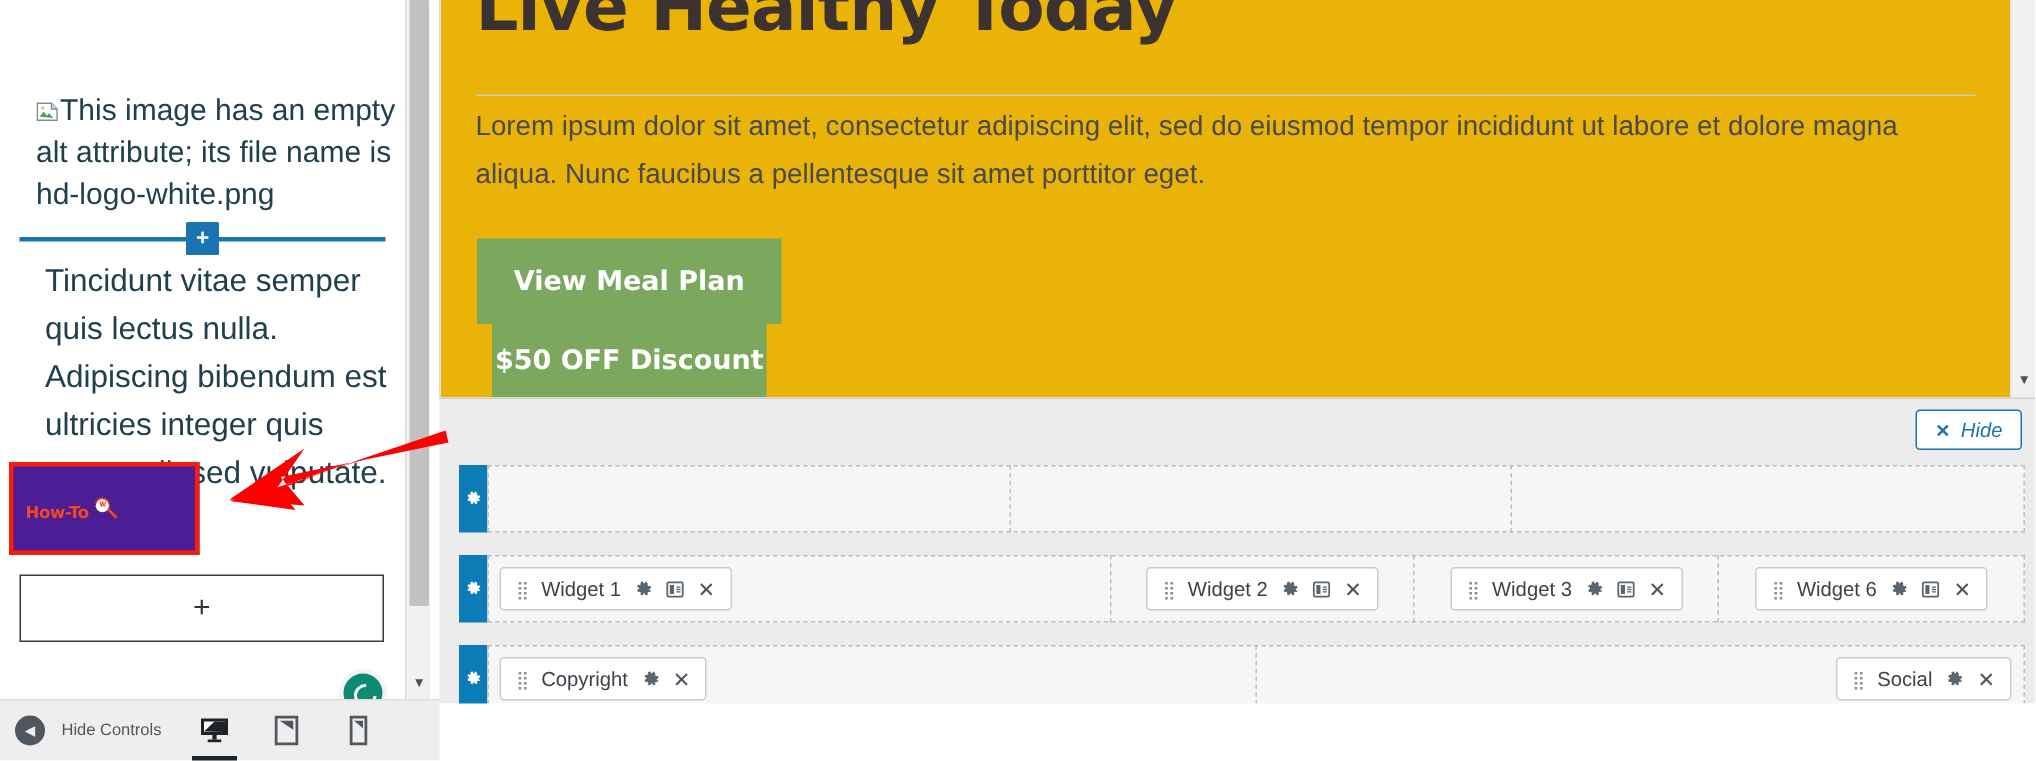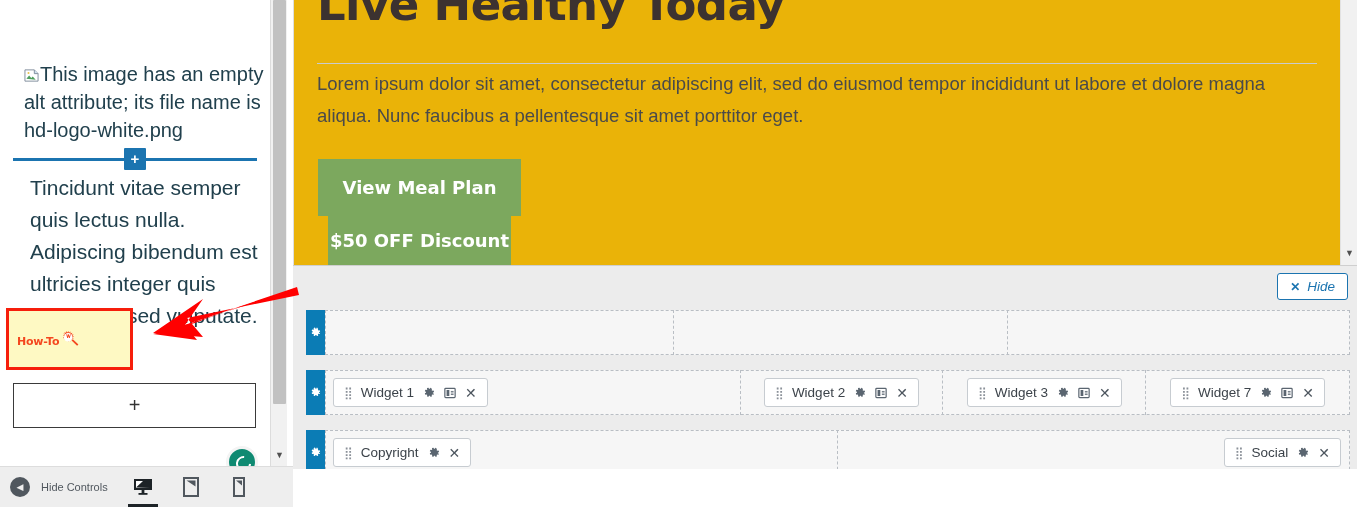--- a/index.html
+++ b/index.html
@@ -36,21 +36,21 @@
     position: absolute; left: 111px; top: 0; width: 22px; height: 22px;
     background: #1b74b0; color: #fff; font-size: 15px; line-height: 22px;
     text-align: center; font-weight: 600; border-radius: 1px;
   }
   .body-copy {
     position: absolute; left: 30px; top: 172px; width: 248px;
     font-size: 21px; line-height: 32px; color: #21404d;
   }
   .howto-box {
     position: absolute; left: 6px; top: 308px; width: 127px; height: 62px;
-    background: #fef9c3; border: 3px solid #f61e0b;
+    background: #4c1d95; border: 3px solid #f61e0b;
   }
   .howto-logo {
     position: absolute; left: 8px; top: 18px; display: flex;
     align-items: center; gap: 1px;
   }
   .howto-text {
     font-size: 11px; font-weight: 700; color: #f4471f;
     font-family: "DejaVu Sans", sans-serif; letter-spacing: -.2px;
   }
   .add-section-box {
@@ -352,21 +352,21 @@
                   <path d="M8 5.2h3.2M8 7h3.2M8 8.8h3.2" stroke="#5a6570" stroke-width="1"></path>
                 </svg>
               </span>
             <span class="chip-x">✕</span>
           </div>
         </div>
 
         <div class="col" style="width:203px; justify-content:center; border-right:none;">
           <div class="widget-chip">
             <span class="chip-grip">⣿</span>
-            <span class="chip-label">Widget 7</span>
+            <span class="chip-label">Widget 6</span>
             <span class="chip-icon">
                 <svg width="12" height="12" viewBox="0 0 16 16">
                   <path fill="#5a6570" d="M8 5.3A2.7 2.7 0 1 0 8 10.7 2.7 2.7 0 0 0 8 5.3zm0 4.1a1.4 1.4 0 1 1 0-2.8 1.4 1.4 0 0 1 0 2.8z"></path>
                   <path fill="#5a6570" d="M14.4 9.1l-1.2-.5a5.4 5.4 0 0 0 0-1.2l1.2-.5a.5.5 0 0 0 .3-.6l-.5-1.3a.5.5 0 0 0-.6-.3l-1.2.4a5.4 5.4 0 0 0-.9-.9l.4-1.2a.5.5 0 0 0-.3-.6L10.3.9a.5.5 0 0 0-.6.3l-.5 1.2a5.4 5.4 0 0 0-1.2 0L7.5 1.2a.5.5 0 0 0-.6-.3L5.6 1.4a.5.5 0 0 0-.3.6l.4 1.2a5.4 5.4 0 0 0-.9.9l-1.2-.4a.5.5 0 0 0-.6.3l-.5 1.3a.5.5 0 0 0 .3.6l1.2.5a5.4 5.4 0 0 0 0 1.2l-1.2.5a.5.5 0 0 0-.3.6l.5 1.3a.5.5 0 0 0 .6.3l1.2-.4a5.4 5.4 0 0 0 .9.9l-.4 1.2a.5.5 0 0 0 .3.6l1.3.5a.5.5 0 0 0 .6-.3l.5-1.2a5.4 5.4 0 0 0 1.2 0l.5 1.2a.5.5 0 0 0 .6.3l1.3-.5a.5.5 0 0 0 .3-.6l-.4-1.2a5.4 5.4 0 0 0 .9-.9l1.2.4a.5.5 0 0 0 .6-.3l.5-1.3a.5.5 0 0 0-.3-.6z"></path>
                 </svg>
               </span>
             <span class="chip-icon">
                 <svg width="12" height="12" viewBox="0 0 14 14">
                   <rect x="1" y="1.5" width="12" height="11" rx="1" fill="none" stroke="#5a6570" stroke-width="1.4"></rect>
                   <rect x="3" y="3.5" width="3.2" height="7" fill="#5a6570"></rect>

